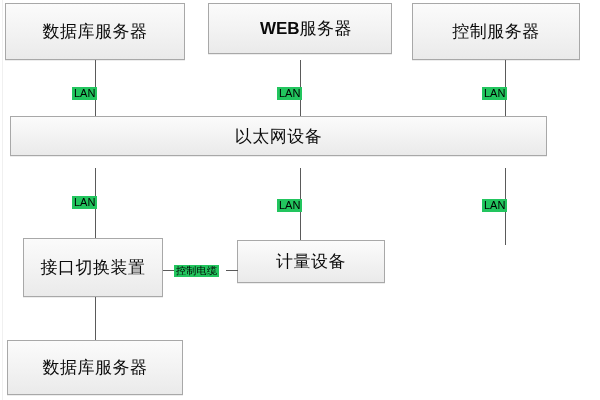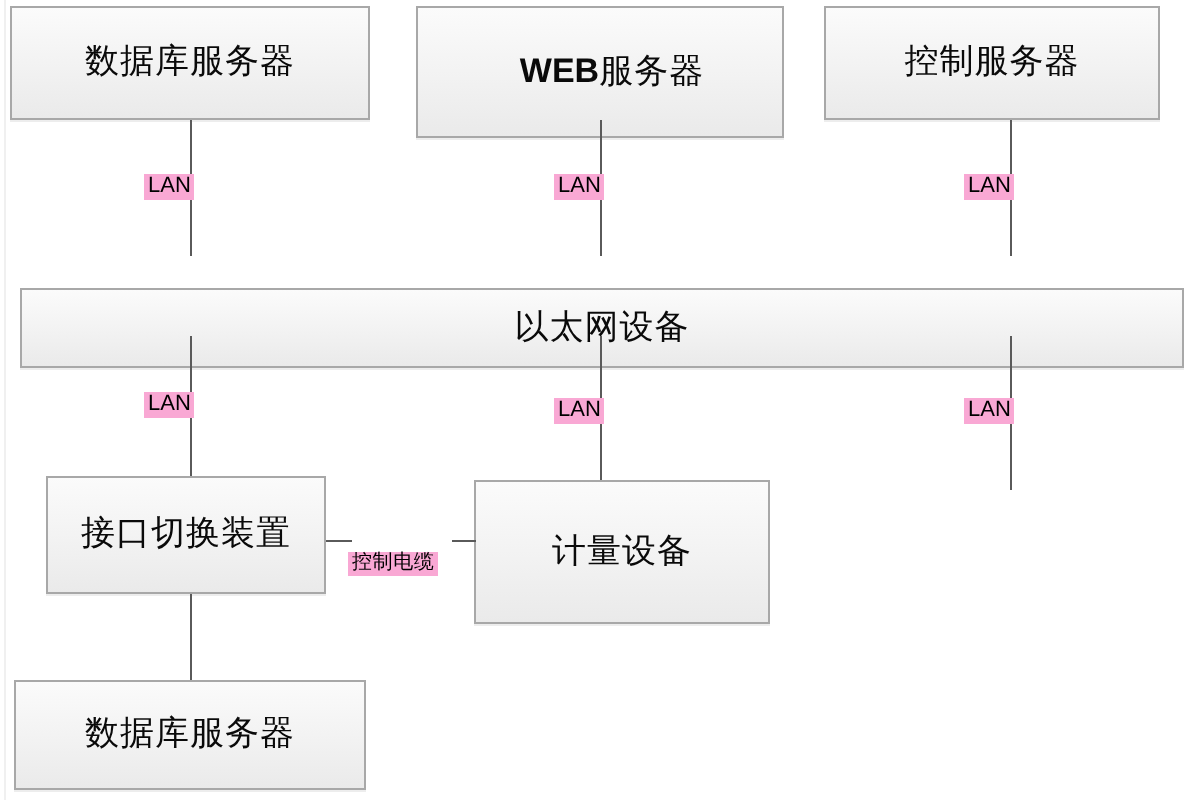--- a/index.html
+++ b/index.html
@@ -63,21 +63,21 @@
     height: 1px;
     background: #5a5a5a;
   }
 
   
   .elabel {
     position: absolute;
     font-family: "Liberation Sans", "DejaVu Sans", sans-serif;
     font-size: 11px;
     color: #000000;
-    background: #f9a8d4;
+    background: #22c55e;
     line-height: 1;
     white-space: nowrap;
     padding: 1px 2px;
   }
   .elabel.cable {
     font-family: "DejaVu Serif", "Liberation Serif", serif;
     font-size: 10px;
     letter-spacing: 0.3px;
   }
 </style>
@@ -85,61 +85,61 @@
 <body>
 
 <div id="canvas">
 
   <div class="edge-artifact"></div>
 
   <div class="node" style="left:5px; top:3px; width:180px; height:57px;">
     <span>数据库服务器</span>
   </div>
 
-  <div class="node" style="left:208px; top:3px; width:184px; height:66px;padding-left:12px;">
+  <div class="node" style="left:208px; top:3px; width:184px; height:51px;padding-left:12px;">
     <span><span class="emph">WEB</span><span>服务器</span></span>
   </div>
 
   <div class="node" style="left:412px; top:3px; width:168px; height:57px;">
     <span>控制服务器</span>
   </div>
 
   <div class="vline" style="left:95px; top:60px; height:68px;"></div>
   <div class="elabel" style="left:72px; top:87px;">LAN</div>
 
   <div class="vline" style="left:300px; top:60px; height:68px;"></div>
   <div class="elabel" style="left:277px; top:87px;">LAN</div>
 
   <div class="vline" style="left:505px; top:60px; height:68px;"></div>
   <div class="elabel" style="left:482px; top:87px;">LAN</div>
 
-  <div class="node bar" style="left:10px; top:144px; width:582px; height:40px;">
+  <div class="node bar" style="left:10px; top:116px; width:537px; height:40px;">
     <span>以太网设备</span>
   </div>
 
   <div class="vline" style="left:95px; top:168px; height:70px;"></div>
   <div class="elabel" style="left:72px; top:196px;">LAN</div>
 
   <div class="vline" style="left:300px; top:168px; height:72px;"></div>
   <div class="elabel" style="left:277px; top:199px;">LAN</div>
 
   <div class="vline" style="left:505px; top:168px; height:77px;"></div>
   <div class="elabel" style="left:482px; top:199px;">LAN</div>
 
   <div class="node" style="left:23px; top:238px; width:140px; height:59px;">
     <span>接口切换装置</span>
   </div>
 
-  <div class="node" style="left:237px; top:240px; width:148px; height:72px;">
+  <div class="node" style="left:237px; top:240px; width:148px; height:43px;">
     <span>计量设备</span>
   </div>
 
 
   <div class="hline" style="left:163px; top:270px; width:13px;"></div>
-  <div class="elabel cable" style="left:174px; top:276px;">控制电缆</div>
+  <div class="elabel cable" style="left:174px; top:265px;">控制电缆</div>
   <div class="hline" style="left:226px; top:270px; width:12px;"></div>
 
   <div class="vline" style="left:95px; top:297px; height:43px;"></div>
 
   <div class="node" style="left:7px; top:340px; width:176px; height:55px;">
     <span>数据库服务器</span>
   </div>
 
 </div>
 

